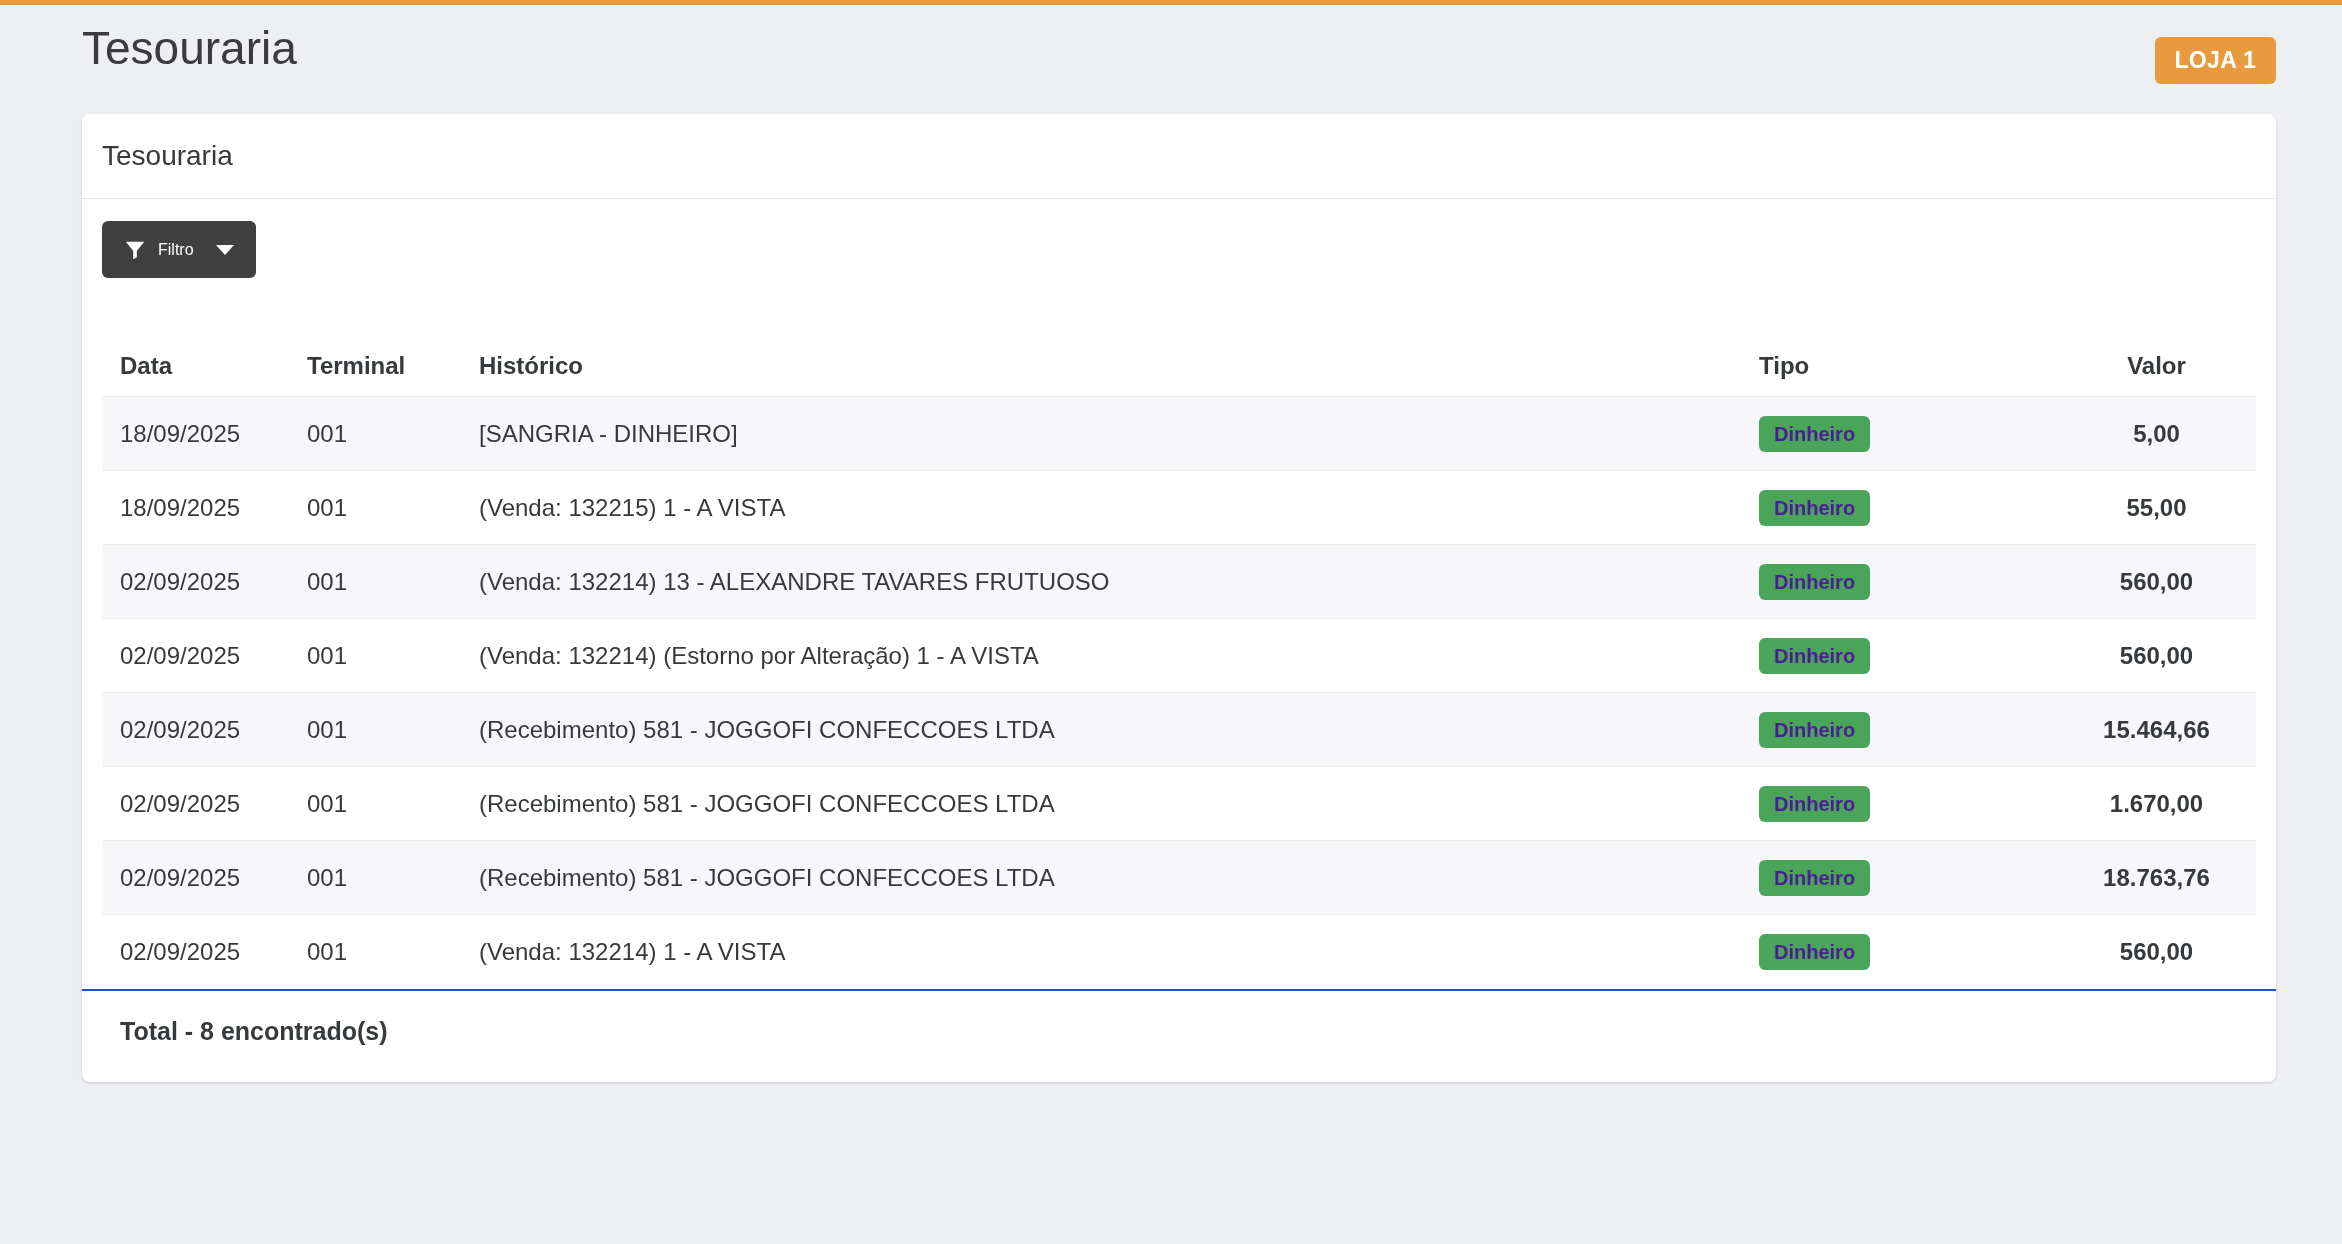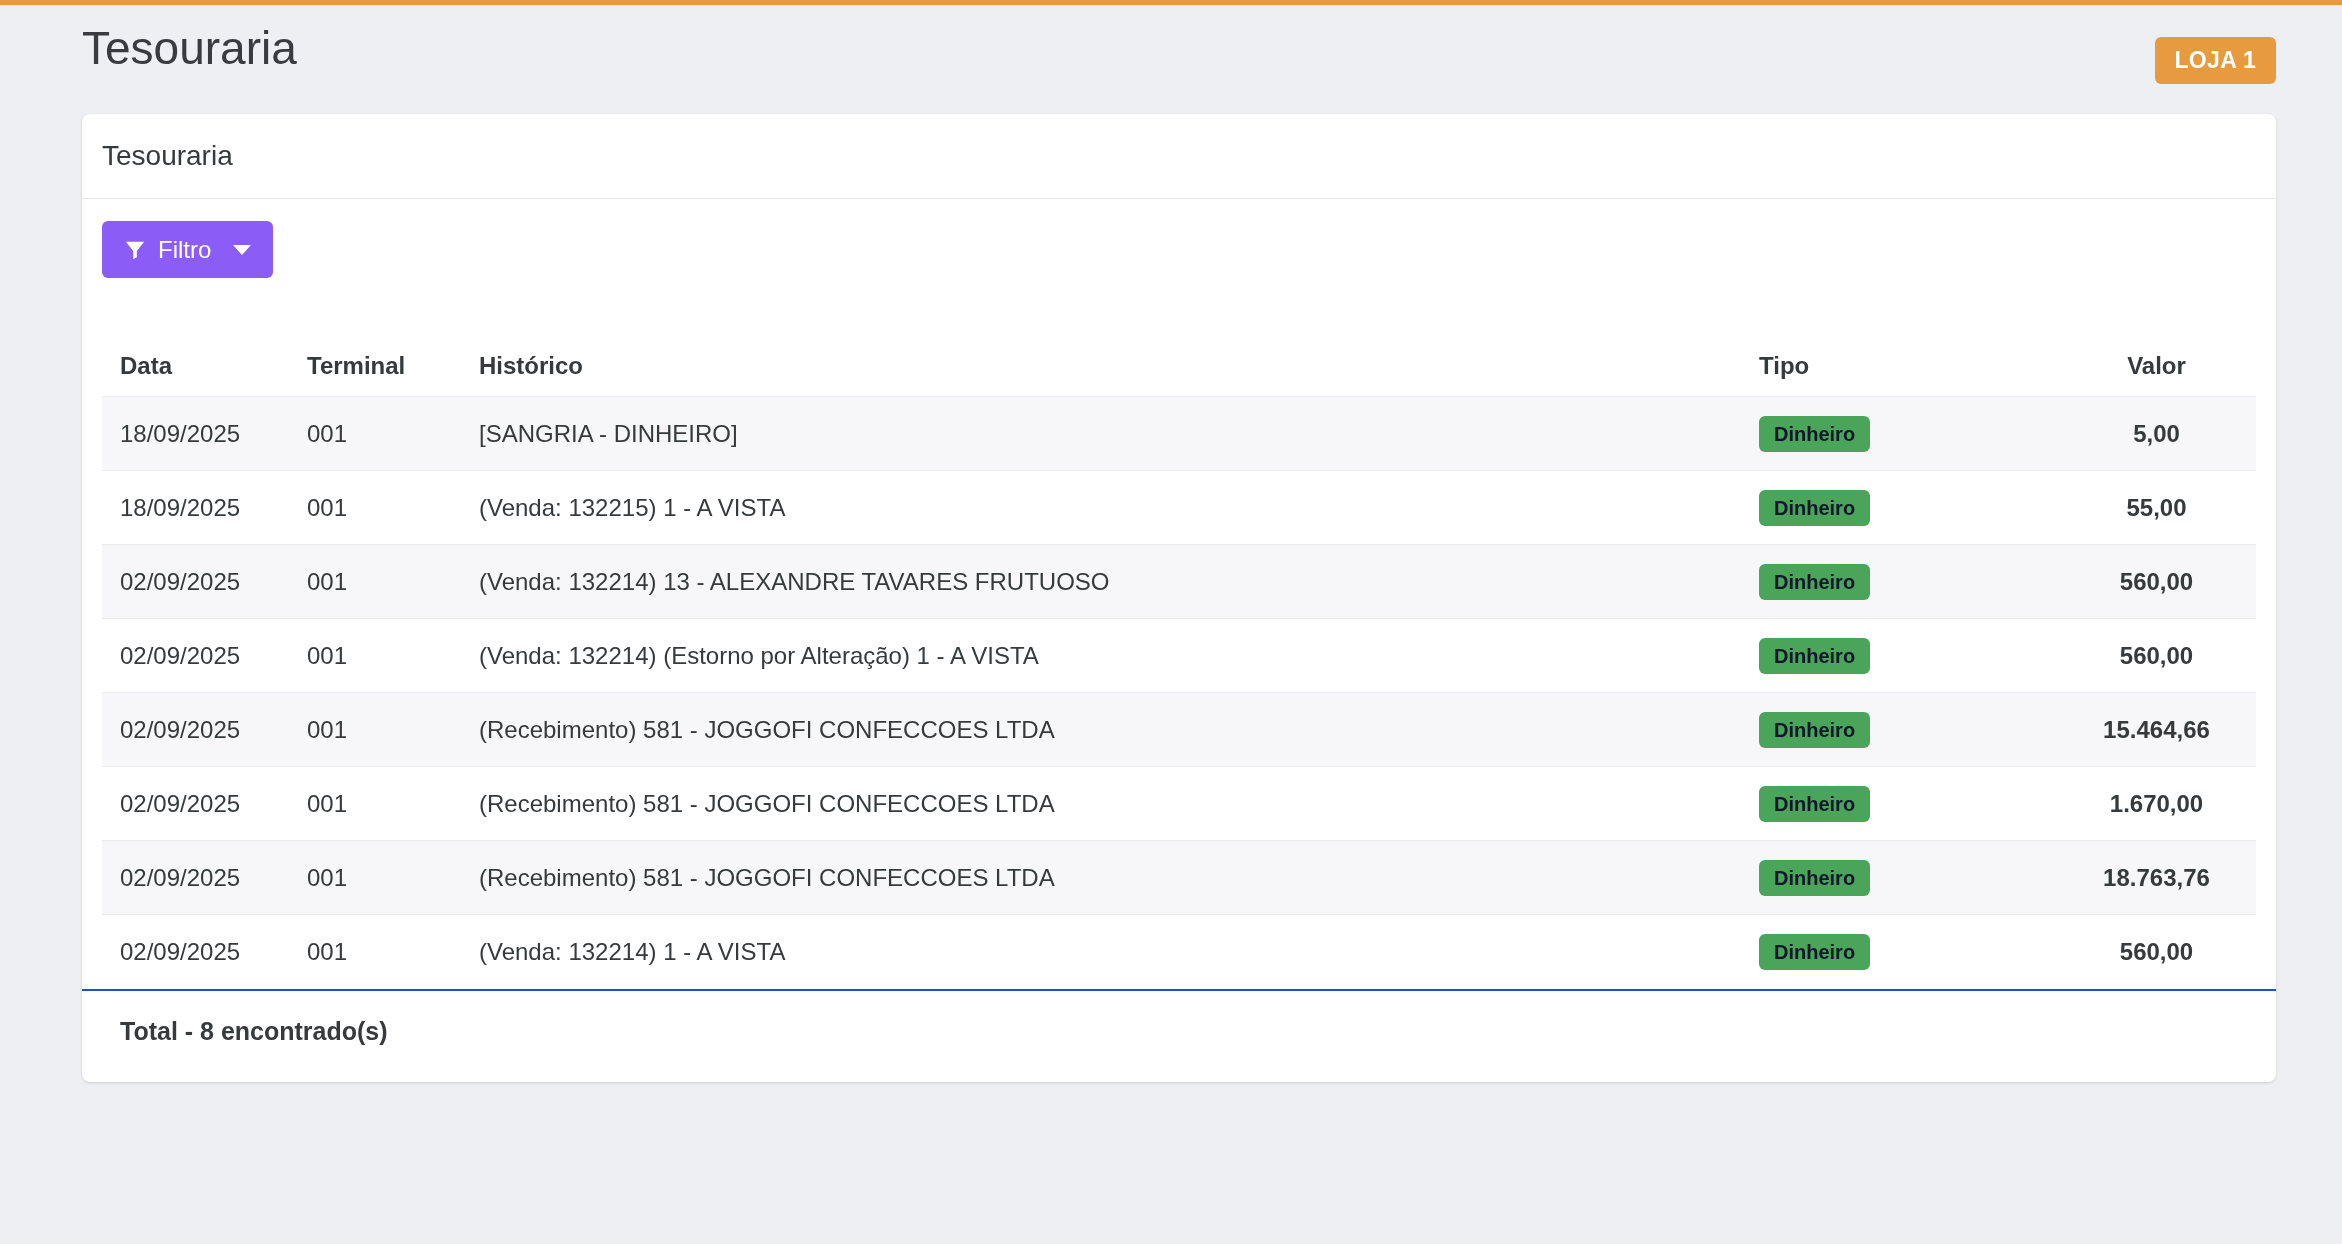--- a/index.html
+++ b/index.html
@@ -32,21 +32,21 @@
   .card-header {
     font-size:28px; color:#373a3c; padding:26px 20px;
     border-bottom:1px solid #e7e7e7;
   }
   .card-body { padding:22px 20px 0; }
 
   .controls-row { display:flex; justify-content:space-between; align-items:flex-start; }
 
   .filtro-btn {
     display:inline-flex; align-items:center; gap:12px;
-    background:#8b5cf6; color:#fff; font-size:24px;
+    background:#404040; color:#fff; font-size:16px;
     font-family:"Liberation Sans", sans-serif;
     padding:0 22px; height:57px; border:none; border-radius:6px; cursor:pointer;
   }
   .filtro-btn svg { display:block; }
   .caret-down {
     width:0; height:0; margin-left:10px;
     border-left:9px solid transparent; border-right:9px solid transparent;
     border-top:10px solid #fff;
   }
 
@@ -76,21 +76,21 @@
   .col-data { width:205px; } .col-terminal { width:172px; }
   .col-historico { width:1280px; } .col-tipo { width:300px; } .col-valor { width:auto; }
   th { text-align:left; font-weight:bold; padding:12px 0 16px; }
   th:first-child, td:first-child { padding-left:18px; }
   th.right, td.right { text-align:center; padding-right:2px; }
   tbody tr { height:74px; border-top:1px solid #ececec; }
   tbody tr:nth-child(odd) { background:#f7f7f9; }
   td { vertical-align:middle; }
   td.valor-cell { font-weight:bold; }
   .badge-tipo {
-    display:inline-block; background:#4aa45a; color:#0f172a; font-weight:bold;
+    display:inline-block; background:#4aa45a; color:#4c1d95; font-weight:bold;
     font-size:20px; padding:8px 15px; border-radius:6px; line-height:1;
   }
 
   .table-footer {
     border-top:2px solid #1d4ed8; margin:0 -20px; padding:26px 38px 36px;
     font-weight:bold; font-size:25px; color:#373a3c;
   }
 </style>
 </head>
 <body>

